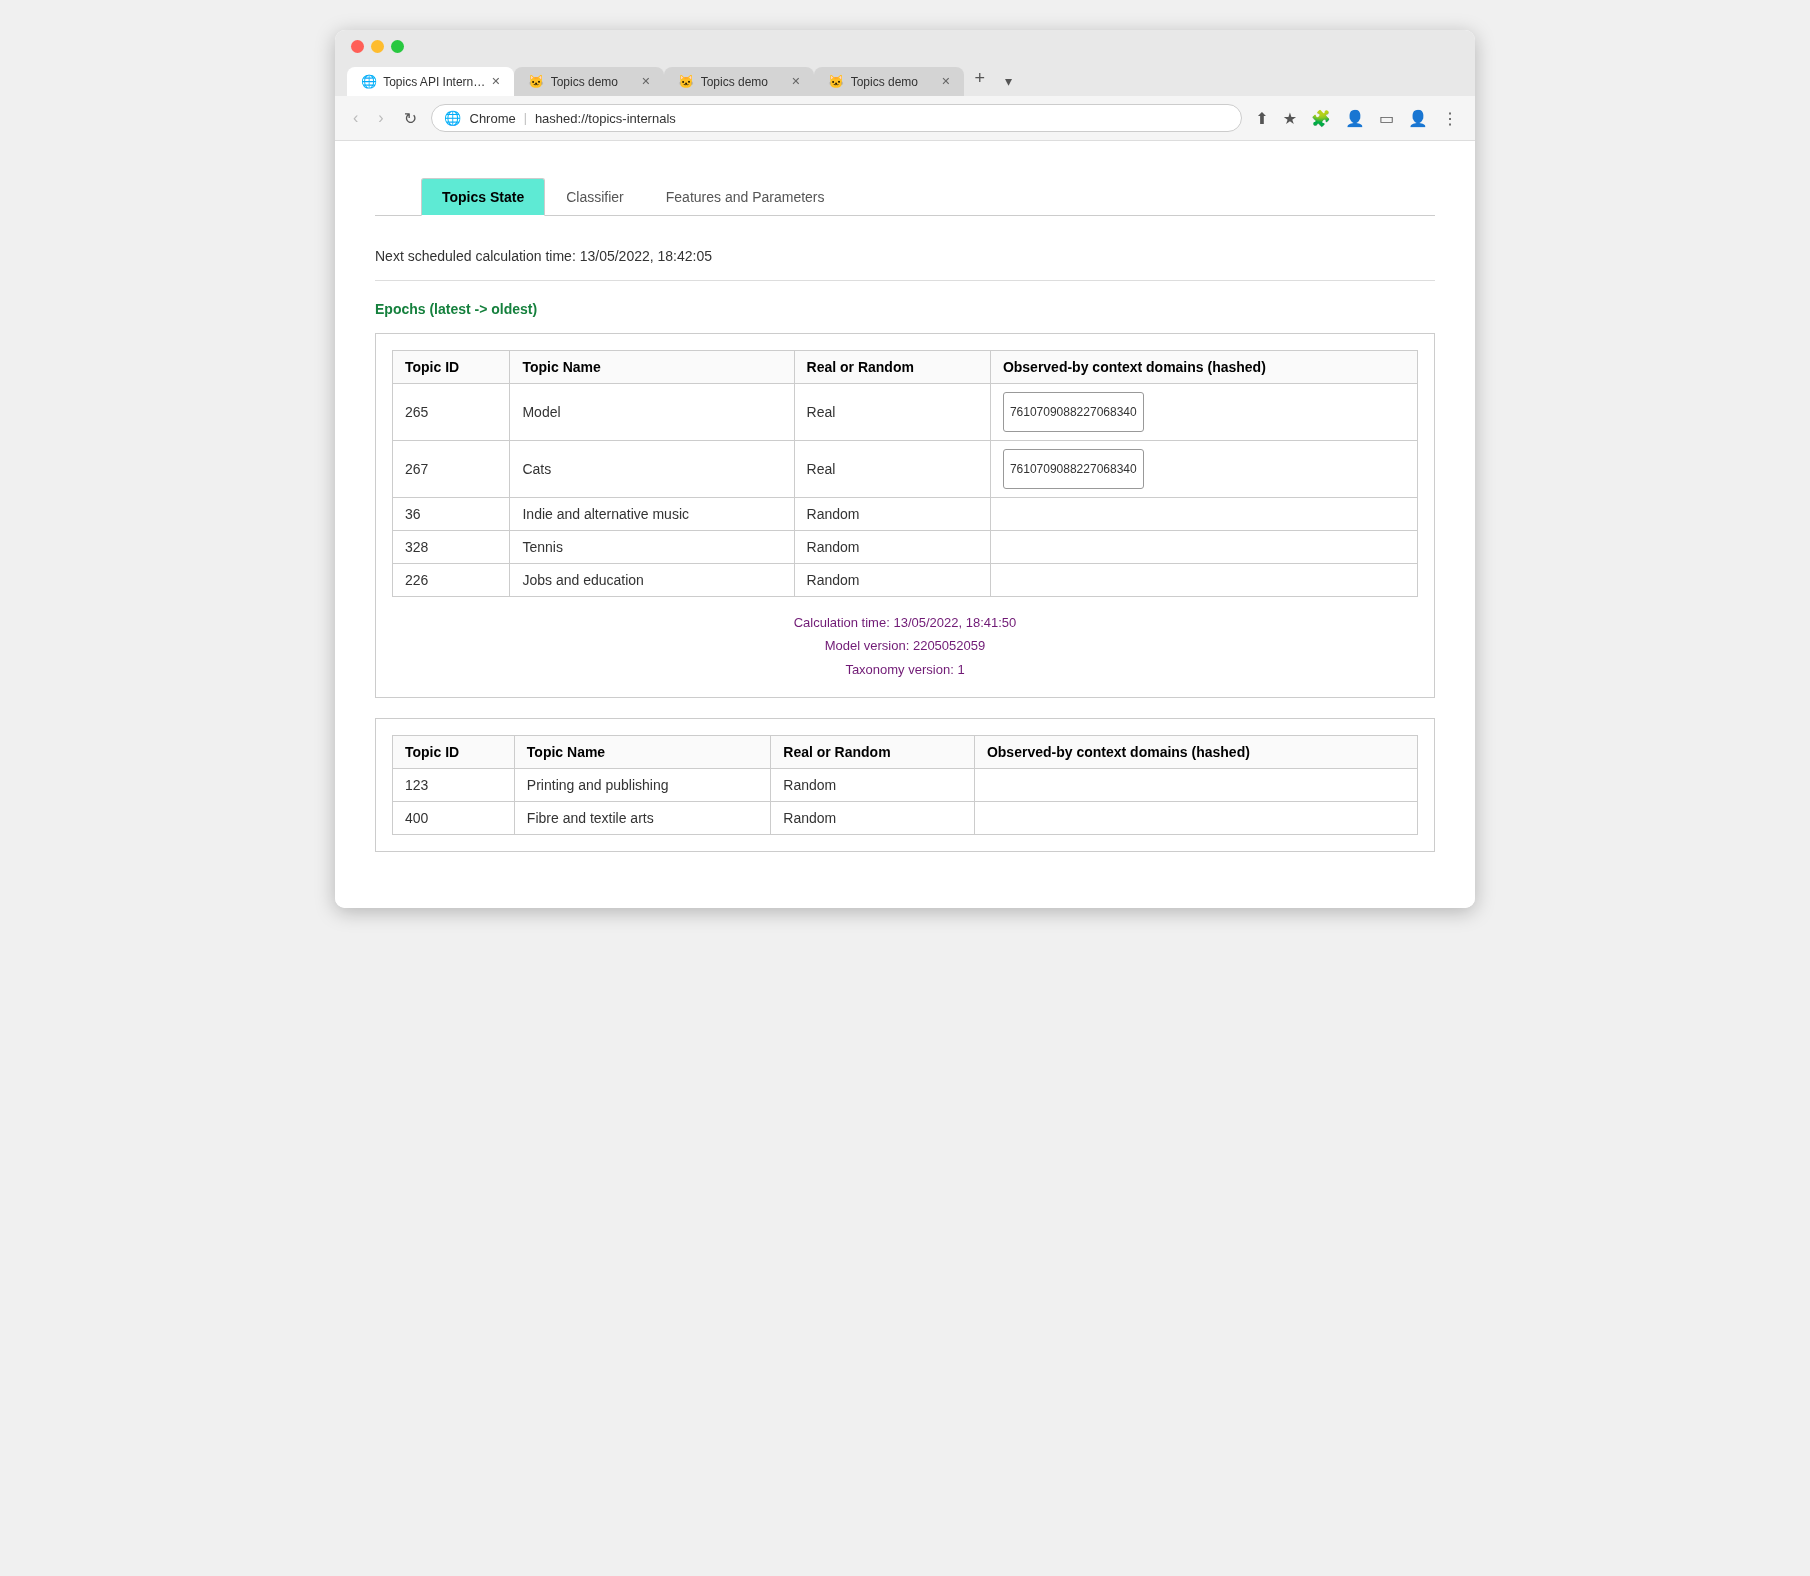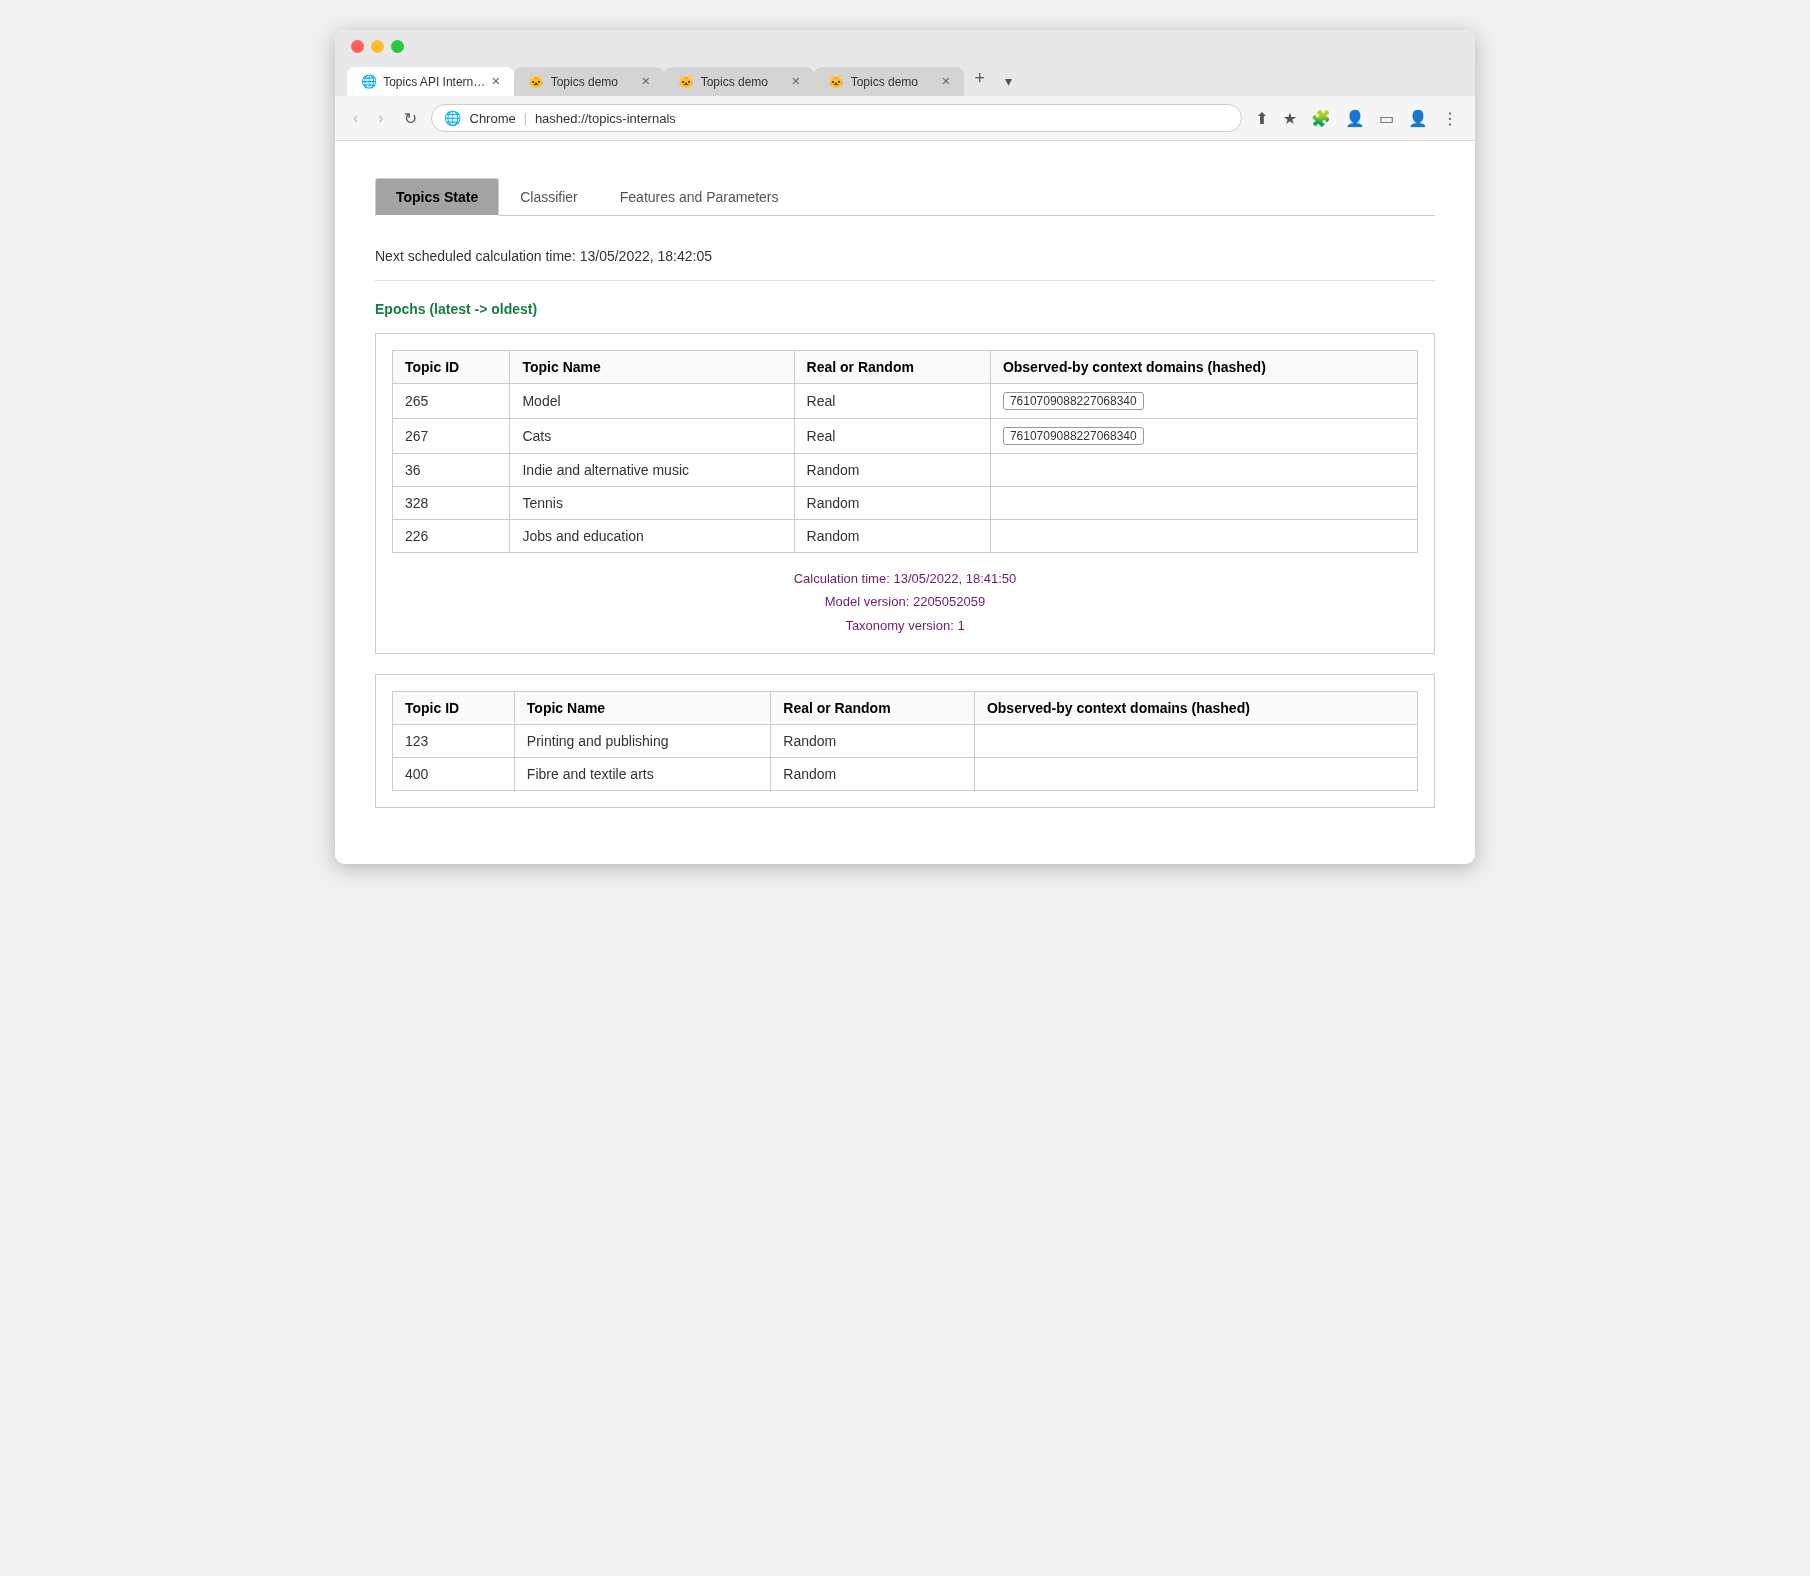--- a/index.html
+++ b/index.html
@@ -185,21 +185,22 @@
       position: relative;
       bottom: -1px;
     }
 
     .tab-item.active {
       font-weight: bold;
       color: #000;
       border: 1px solid #ccc;
       border-bottom: 1px solid #ffffff;
       border-radius: 3px 3px 0 0;
-      background: #a3a3a3;
+      background: #5eead4;
+      margin-left: 46px;
     }
 
     
     .next-calc {
       font-size: 14px;
       color: #333;
       margin-bottom: 16px;
       margin-top: 32px;
     }
 
@@ -251,21 +252,21 @@
     .data-table td {
       padding: 8px 12px;
       border: 1px solid #ccc;
       color: #333;
     }
 
     .domain-tag {
       display: inline-block;
       border: 1px solid #999;
       border-radius: 3px;
-      padding: 1px 6px;
+      padding: 12px 6px;
       font-size: 12px;
       background: #fff;
       color: #333;
     }
   </style>
 </head>
 <body>
 
 <div class="browser-window">
 

